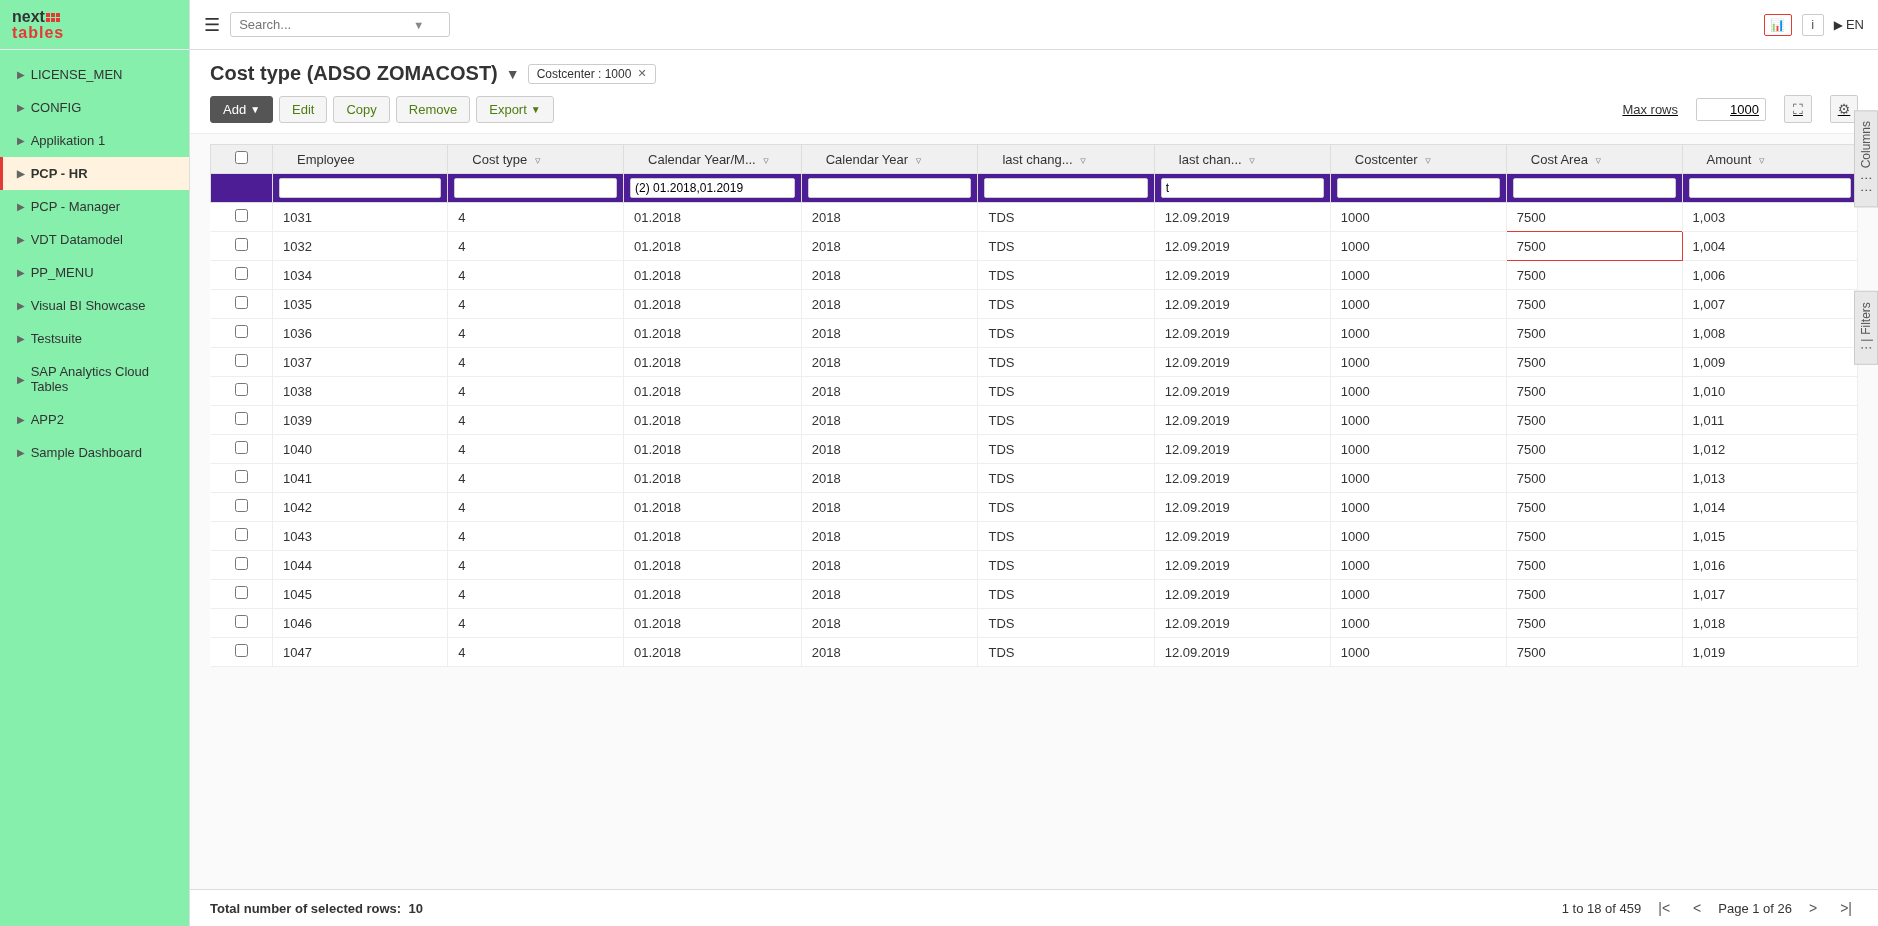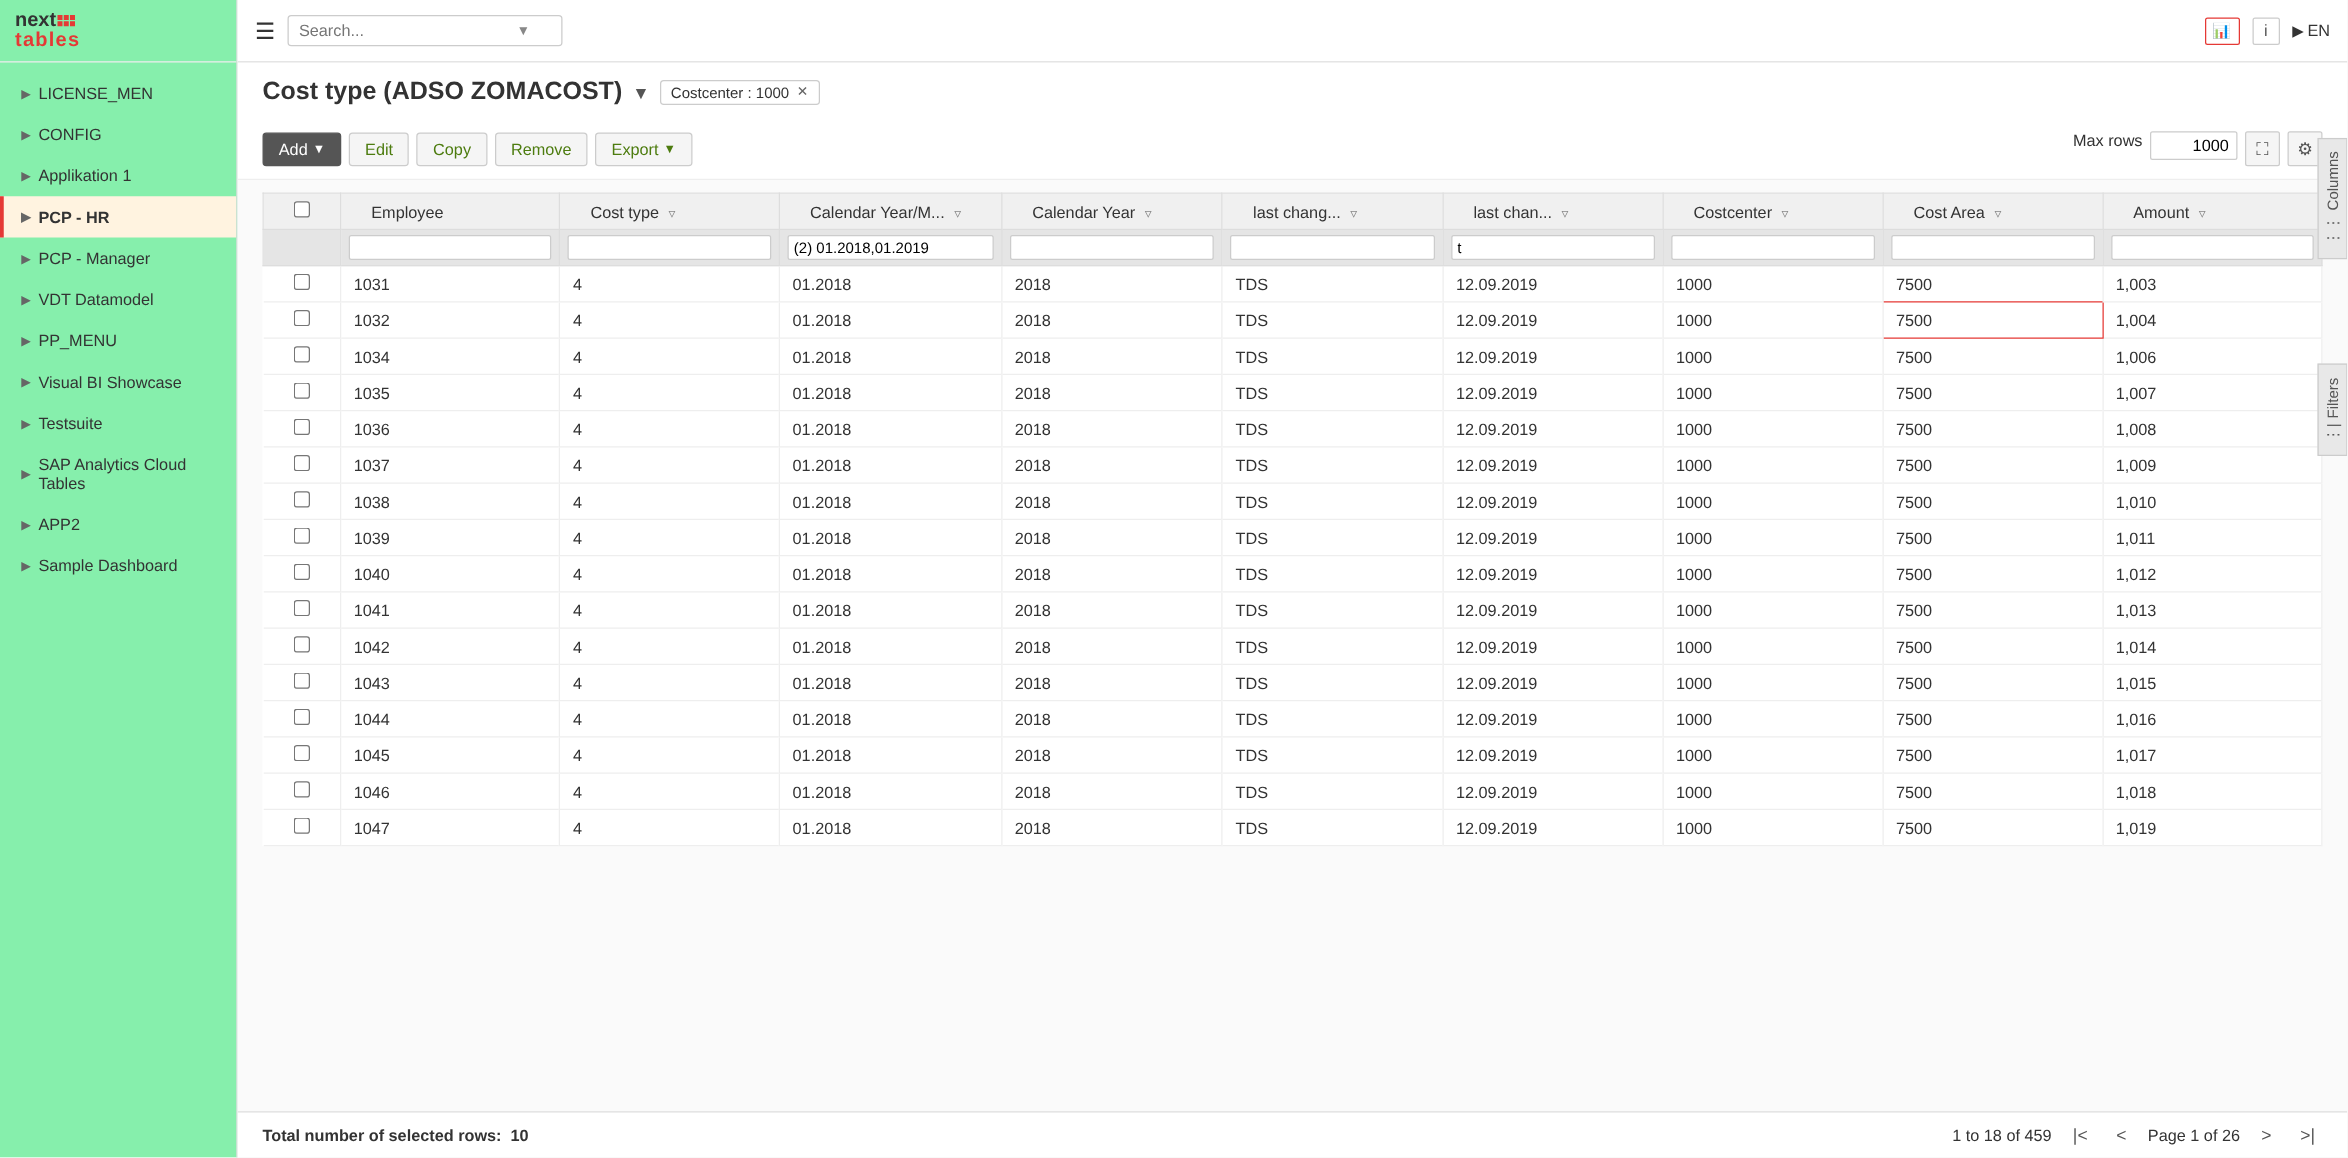--- a/index.html
+++ b/index.html
@@ -113,21 +113,21 @@
     
     .page-header {
       background: #fff;
       padding: 12px 20px 0 20px;
       border-bottom: 1px solid #eee;
     }
     .page-title-row {
       display: flex;
       align-items: center;
       gap: 8px;
-      margin-bottom: 20px;
+      margin-bottom: 10px;
     }
     .page-title {
       font-size: 20px;
       font-weight: bold;
       color: #333;
     }
     .filter-badge {
       display: flex;
       align-items: center;
       background: #fff;
@@ -158,22 +158,23 @@
       gap: 4px;
     }
     .btn-primary {
       background: #555;
       color: #fff;
       border-color: #555;
     }
     .toolbar-right {
       margin-left: auto;
       display: flex;
-      align-items: flex-start;
-      gap: 6px;
+      align-items: center;
+      gap: 18px;
+      text-decoration: underline;
     }
     .max-rows-label { font-size: 13px; color: #333; }
     .max-rows-input {
       width: 70px;
       border: 1px solid #ccc;
       padding: 3px 6px;
       font-size: 13px;
       border-radius: 2px;
       text-align: right;
     }
@@ -201,21 +202,21 @@
     thead tr th {
       background: #f0f0f0;
       border: 1px solid #ddd;
       padding: 6px 24px;
       text-align: left;
       font-weight: normal;
       color: #333;
       white-space: nowrap;
     }
     thead tr.filter-row th {
-      background: #e5e5e5;
+      background: #4c1d95;
       padding: 4px 6px;
     }
     .th-check { width: 30px; text-align: center; }
     .filter-icon { color: #888; font-size: 11px; cursor: pointer; margin-left: 4px; }
     .filter-input {
       width: 100%;
       border: 1px solid #ccc;
       padding: 2px 4px;
       font-size: 12px;
       border-radius: 2px;

